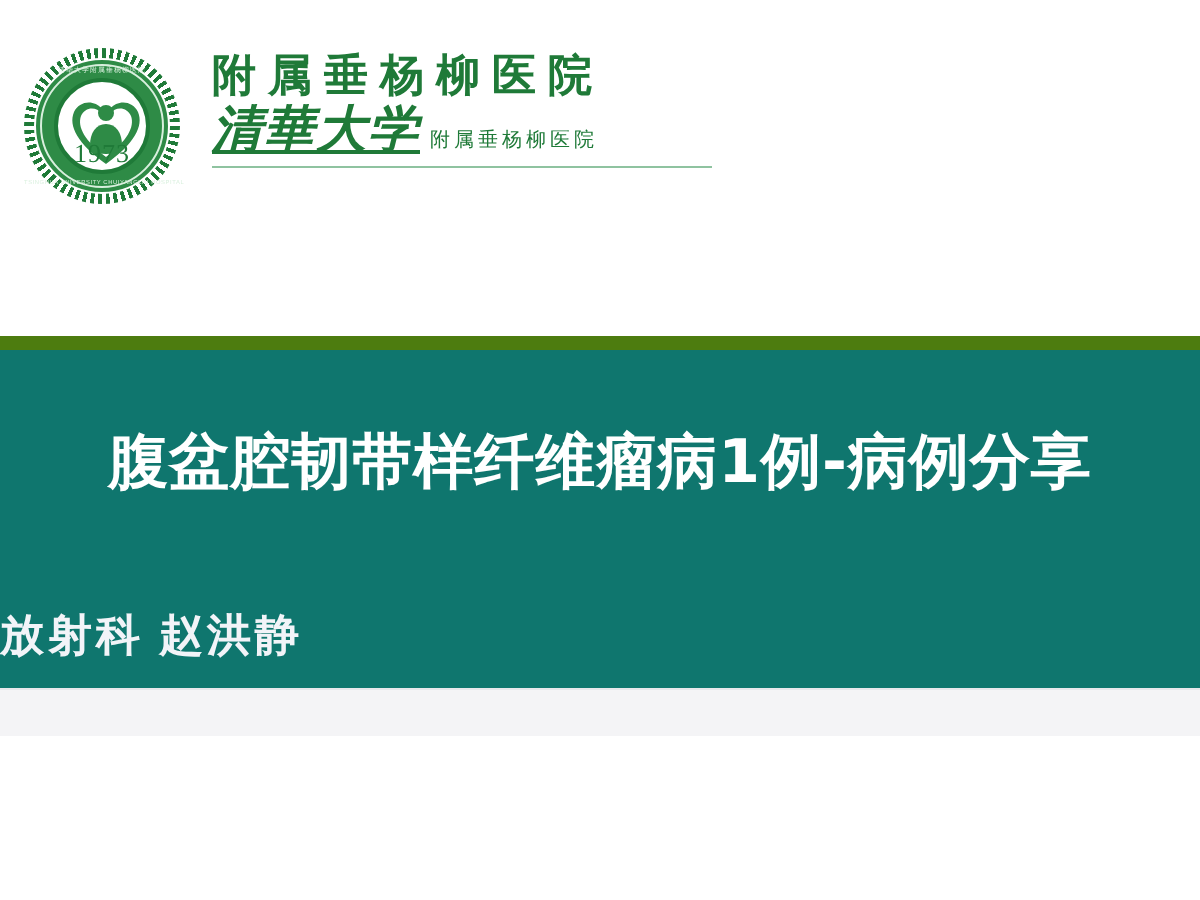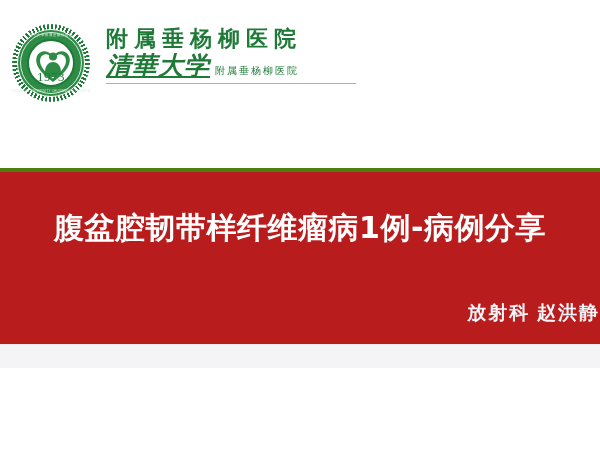--- a/index.html
+++ b/index.html
@@ -159,22 +159,22 @@
     font-family: "Liberation Sans", sans-serif;
   }
 
   
   .title-band {
     position: absolute;
     left: 0;
     top: 168px;
     width: 600px;
     height: 176px;
-    background: #b91c1c;
-    border-top: 4px solid #4d7c0f;
+    background: #0f766e;
+    border-top: 7px solid #4d7c0f;
     box-sizing: border-box;
   }
 
   .slide-title {
     position: absolute;
     left: 0;
     right: 0;
     top: 36px;
     text-align: center;
     color: #ffffff;
@@ -183,23 +183,23 @@
     letter-spacing: 0.5px;
     white-space: nowrap;
     font-family: "DejaVu Sans", "Liberation Sans", sans-serif;
   }
 
   .slide-subtitle {
     position: absolute;
     left: 0;
     right: 0;
     top: 128px;
-    text-align: right;
+    text-align: left;
     color: #f2f4f8;
-    font-size: 19px;
+    font-size: 22px;
     font-weight: bold;
     letter-spacing: 2px;
     white-space: nowrap;
     font-family: "Liberation Serif", "DejaVu Serif", serif;
   }
 
   
   .gray-strip {
     position: absolute;
     left: 0;

